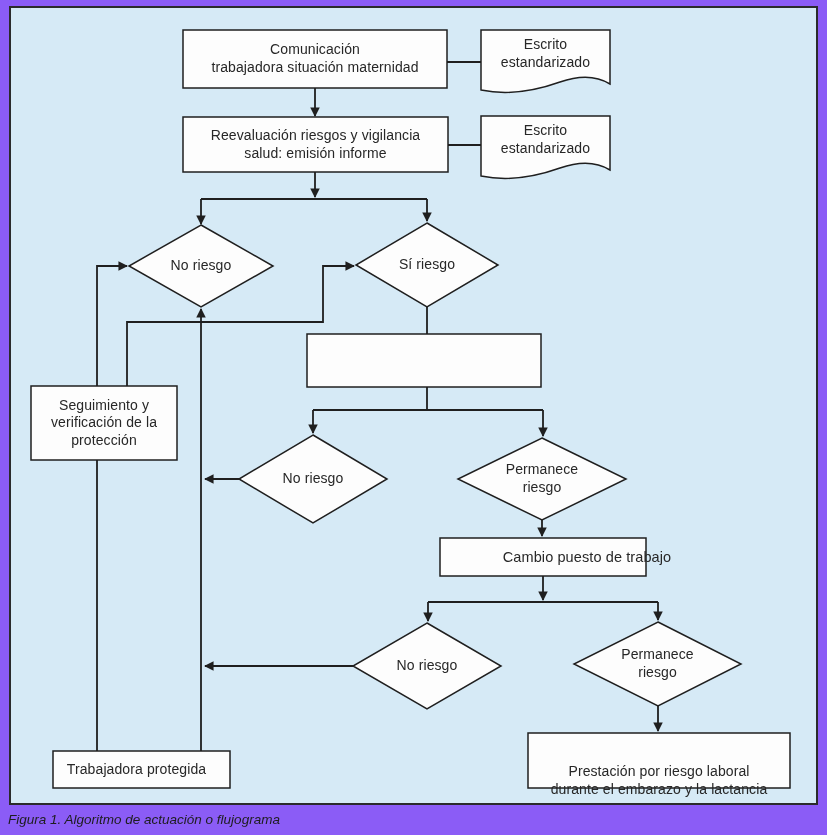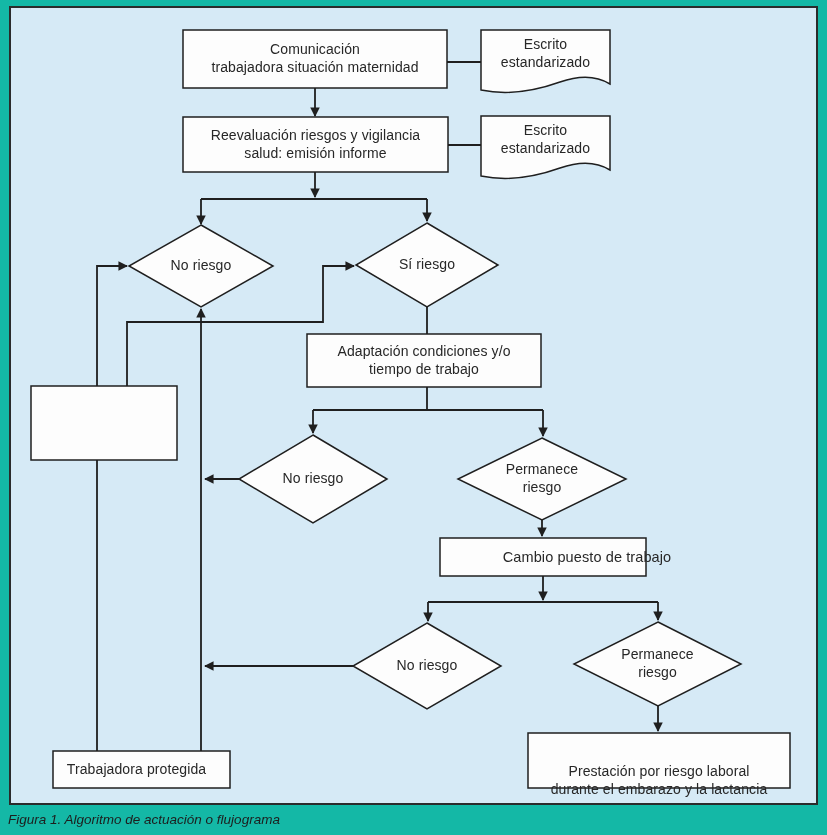--- a/index.html
+++ b/index.html
@@ -1,18 +1,18 @@
 <!DOCTYPE html>
 <html><head>
 <meta charset="utf-8">
 <style>
   html,body { margin:0; padding:0; background:#ffffff; }
   .page {
     position:relative; width:827px; height:835px;
-    background:#14b8a6; overflow:hidden;
+    background:#8b5cf6; overflow:hidden;
     font-family:"Liberation Sans", sans-serif;
   }
   .frame {
     position:absolute; left:9px; top:6px; width:809px; height:799px;
     box-sizing:border-box; border:2px solid #2b2b2b; background:#d6eaf6;
   }
   svg.diagram { position:absolute; left:0; top:0; width:827px; height:835px; }
   .node-label {
     position:absolute; display:flex; align-items:center; justify-content:center;
     text-align:center; white-space:pre-line; color:#272727;
@@ -87,22 +87,23 @@
   <div class="node-label" style="left:183px; top:30px;  width:264px; height:58px;">Comunicación
 trabajadora situación maternidad</div>
   <div class="node-label" style="left:481px; top:32px;  width:129px; height:44px;">Escrito
 estandarizado</div>
   <div class="node-label" style="left:183px; top:117px; width:265px; height:55px;border-radius:14px;">Reevaluación riesgos y vigilancia
 salud: emisión informe</div>
   <div class="node-label" style="left:481px; top:118px; width:129px; height:44px;">Escrito
 estandarizado</div>
   <div class="node-label" style="left:129px; top:241px; width:144px; height:50px;">No riesgo</div>
   <div class="node-label" style="left:356px; top:240px; width:142px; height:50px;">Sí riesgo</div>
-  <div class="node-label" style="left:307px; top:334px; width:234px; height:53px;">Adaptación condiciones y/o
-tiempo de trabajo</div>
+  <div class="node-label" style="left:31px;  top:386px; width:146px; height:74px;">Seguimiento y
+verificación de la
+protección</div>
   <div class="node-label" style="left:239px; top:454px; width:148px; height:50px;">No riesgo</div>
   <div class="node-label" style="left:458px; top:450px; width:168px; height:58px;">Permanece
 riesgo</div>
   <div class="node-label single" style="left:440px; top:538px; width:206px; height:38px;">Cambio puesto de trabajo</div>
   <div class="node-label" style="left:353px; top:641px; width:148px; height:50px;">No riesgo</div>
   <div class="node-label" style="left:574px; top:635px; width:167px; height:58px;">Permanece
 riesgo</div>
   <div class="node-label" style="left:528px; top:733px; width:262px; height:55px;margin-top:20px;">Prestación por riesgo laboral
 durante el embarazo y la lactancia</div>
   <div class="node-label" style="left:48px;  top:751px; width:177px; height:37px;">Trabajadora protegida</div>

